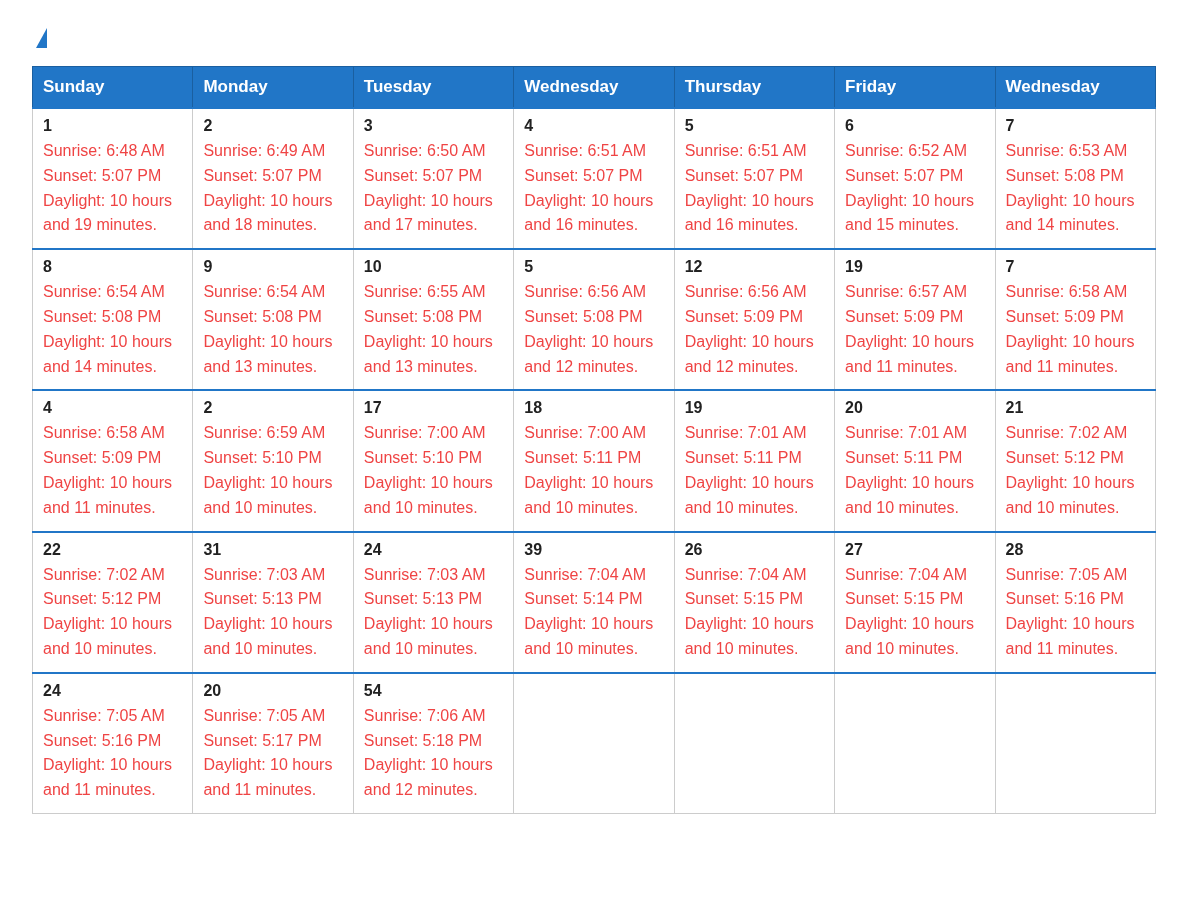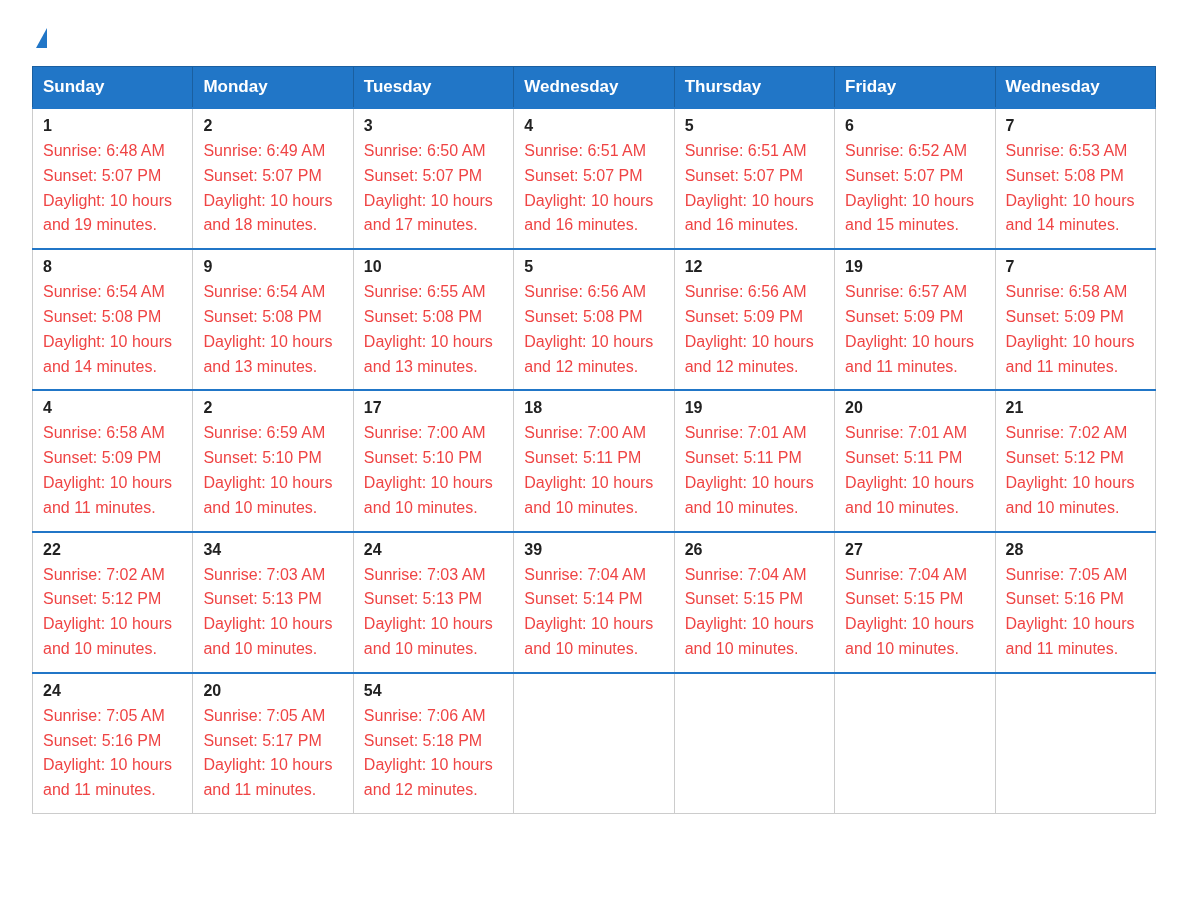--- a/index.html
+++ b/index.html
@@ -210,21 +210,21 @@
           <span class="day-number">21</span>
         <div class="day-info">Sunrise: 7:02 AM<br>Sunset: 5:12 PM<br>Daylight: 10 hours and 10 minutes.</div>
         </td>
       </tr>
       <tr>
         <td>
           <span class="day-number">22</span>
         <div class="day-info">Sunrise: 7:02 AM<br>Sunset: 5:12 PM<br>Daylight: 10 hours and 10 minutes.</div>
         </td>
         <td>
-          <span class="day-number">34</span>
+          <span class="day-number">31</span>
         <div class="day-info">Sunrise: 7:03 AM<br>Sunset: 5:13 PM<br>Daylight: 10 hours and 10 minutes.</div>
         </td>
         <td>
           <span class="day-number">24</span>
         <div class="day-info">Sunrise: 7:03 AM<br>Sunset: 5:13 PM<br>Daylight: 10 hours and 10 minutes.</div>
         </td>
         <td>
           <span class="day-number">39</span>
         <div class="day-info">Sunrise: 7:04 AM<br>Sunset: 5:14 PM<br>Daylight: 10 hours and 10 minutes.</div>
         </td>

